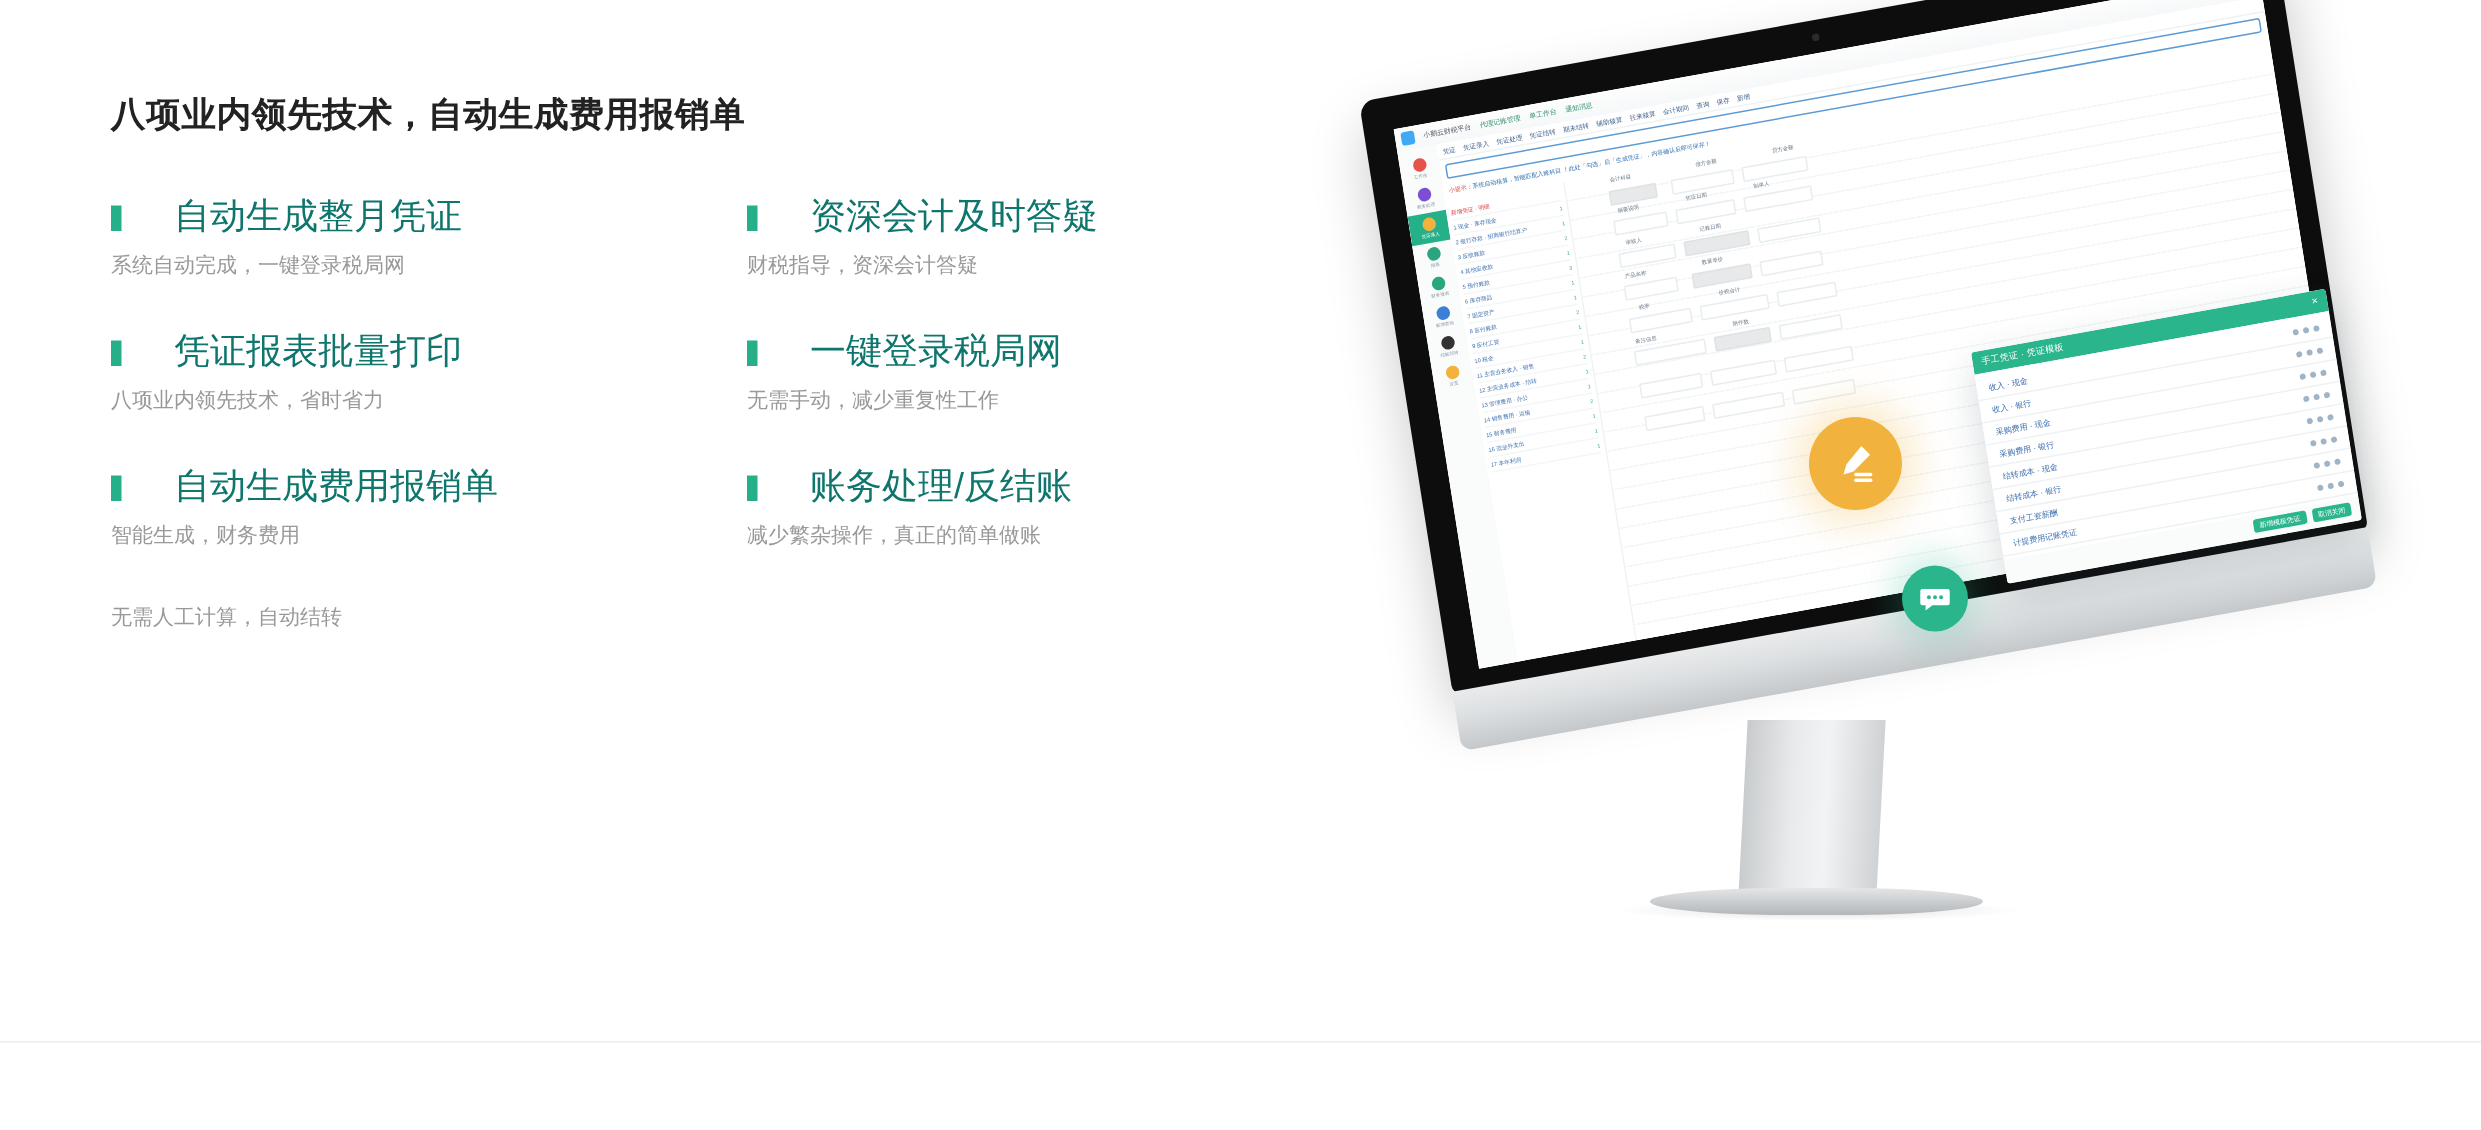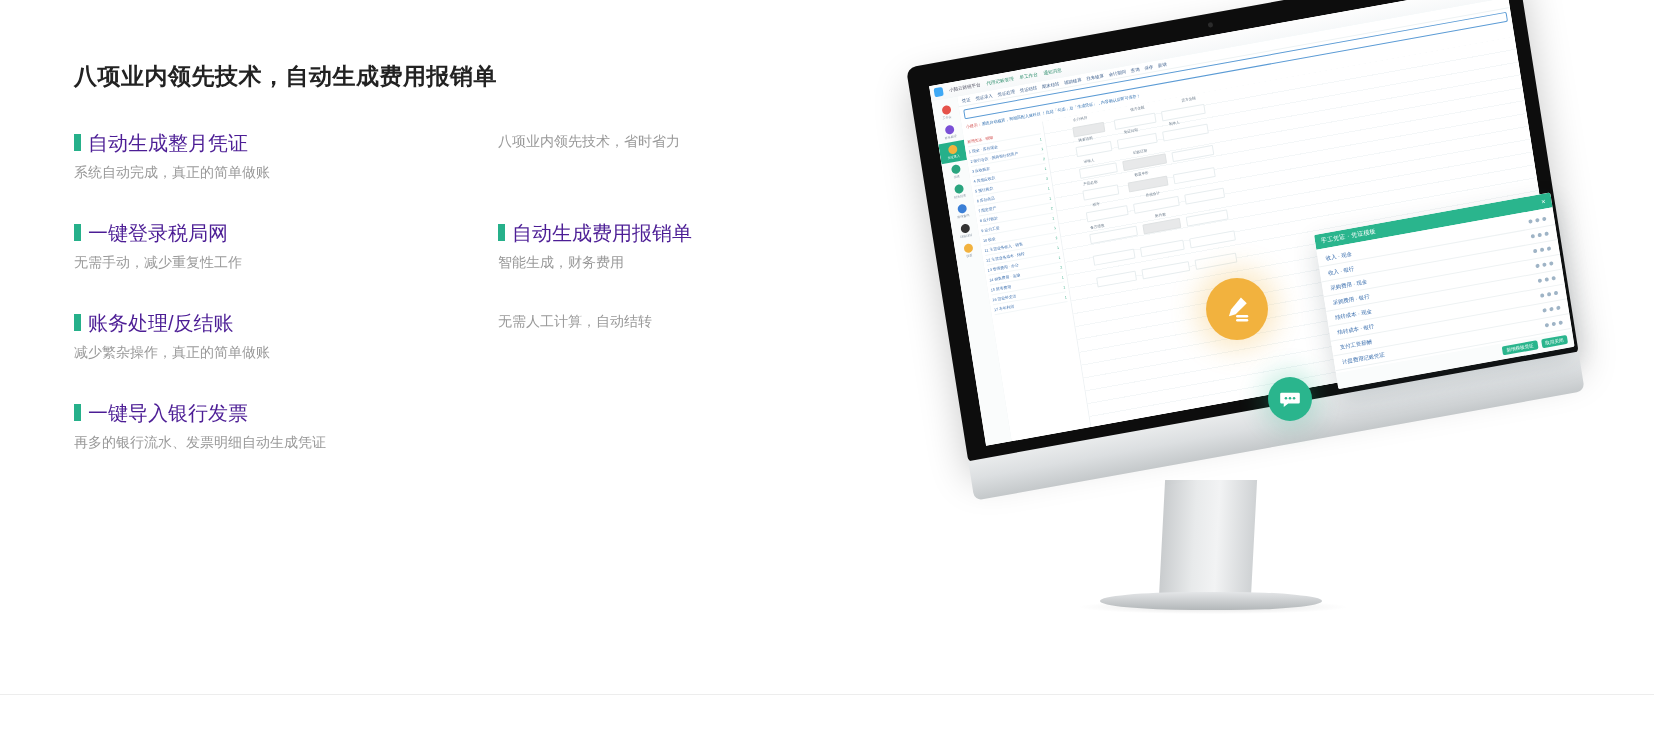--- a/index.html
+++ b/index.html
@@ -63,24 +63,25 @@
   .bullet {
     display: inline-block;
     width: 7px;
     height: 17px;
     background: #26b08a;
     margin-right: 7px;
     flex: 0 0 auto;
   }
 
   .feature-title {
-    font-size: 20px;
-    color: #4c1d95;
+    font-size: 24px;
+    color: #0f766e;
     line-height: 1.1;
     white-space: nowrap;
+    margin-left: 28px;
   }
 
   .feature-desc {
     font-size: 14px;
     color: #999999;
     margin-left: 0px;
     line-height: 1.3;
     white-space: nowrap;
   }
 
@@ -433,25 +434,36 @@
   <div class="content">
     <h2 class="section-title">八项业内领先技术，自动生成费用报销单</h2>
 
     <div class="feature-grid">
 
       <div class="feature-item">
         <div class="feature-head">
           <span class="bullet"></span>
           <span class="feature-title">自动生成整月凭证</span>
         </div>
-        <div class="feature-desc">系统自动完成，真正的简单做账</div>
-      </div>
-
+        <div class="feature-desc">系统自动完成，一键登录税局网</div>
+      </div>
 
       <div class="feature-item">
+        <div class="feature-head">
+          <span class="bullet"></span>
+          <span class="feature-title">资深会计及时答疑</span>
+        </div>
+        <div class="feature-desc">财税指导，资深会计答疑</div>
+      </div>
+
+      <div class="feature-item">
+        <div class="feature-head">
+          <span class="bullet"></span>
+          <span class="feature-title">凭证报表批量打印</span>
+        </div>
         <div class="feature-desc">八项业内领先技术，省时省力</div>
       </div>
 
       <div class="feature-item">
         <div class="feature-head">
           <span class="bullet"></span>
           <span class="feature-title">一键登录税局网</span>
         </div>
         <div class="feature-desc">无需手动，减少重复性工作</div>
       </div>
@@ -469,27 +481,20 @@
           <span class="bullet"></span>
           <span class="feature-title">账务处理/反结账</span>
         </div>
         <div class="feature-desc">减少繁杂操作，真正的简单做账</div>
       </div>
 
       <div class="feature-item">
         <div class="feature-desc">无需人工计算，自动结转</div>
       </div>
 
-      <div class="feature-item">
-        <div class="feature-head">
-          <span class="bullet"></span>
-          <span class="feature-title">一键导入银行发票</span>
-        </div>
-        <div class="feature-desc">再多的银行流水、发票明细自动生成凭证</div>
-      </div>
 
     </div>
   </div>
 
   <div class="monitor-wrap">
 
     <div class="stand-shadow"></div>
     <div class="stand-neck"></div>
     <div class="stand-base"></div>
 

